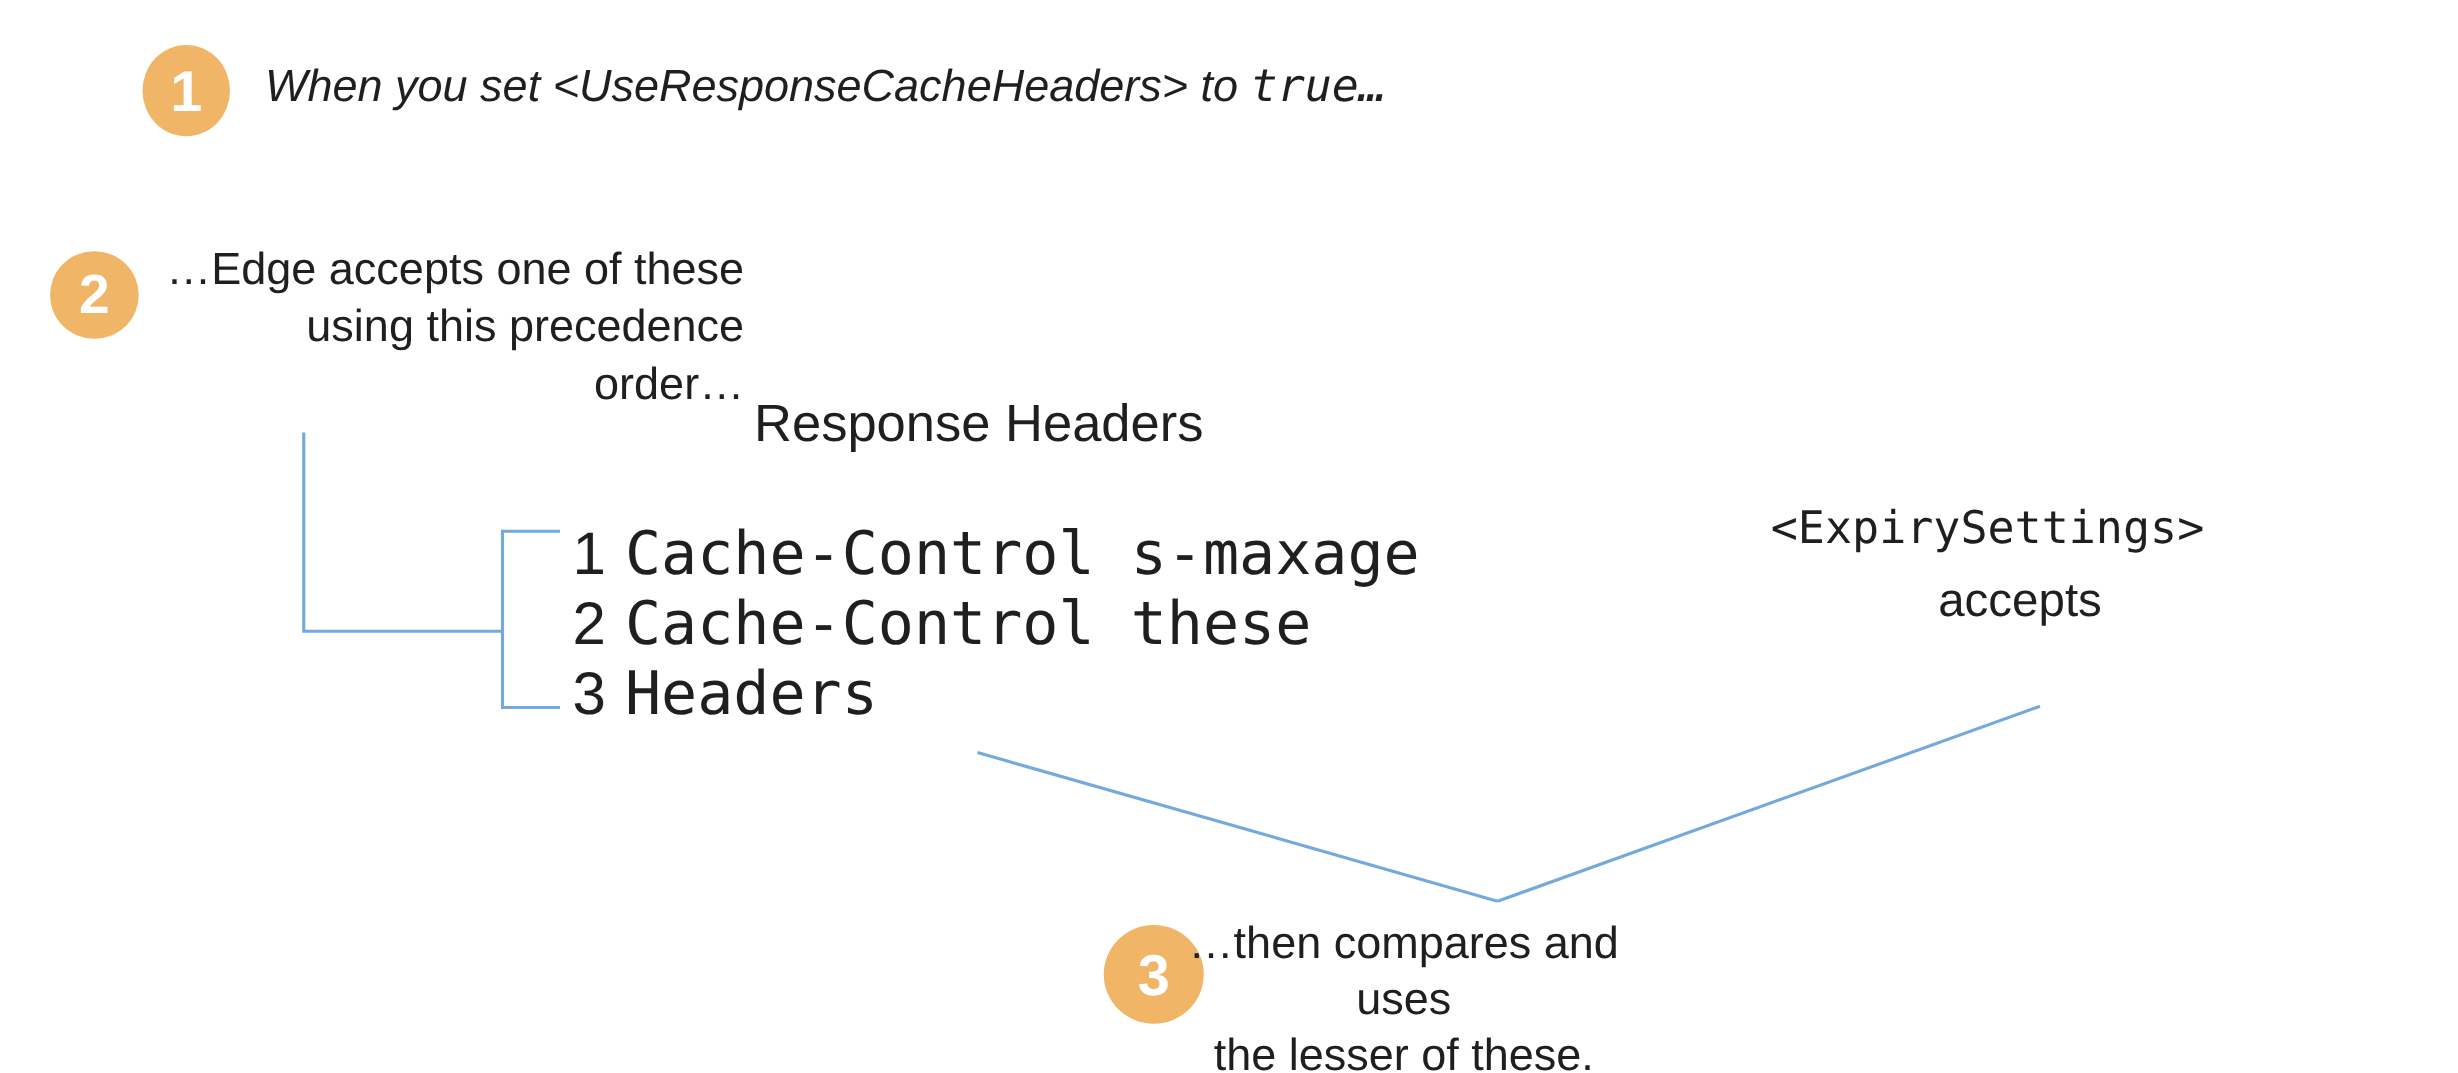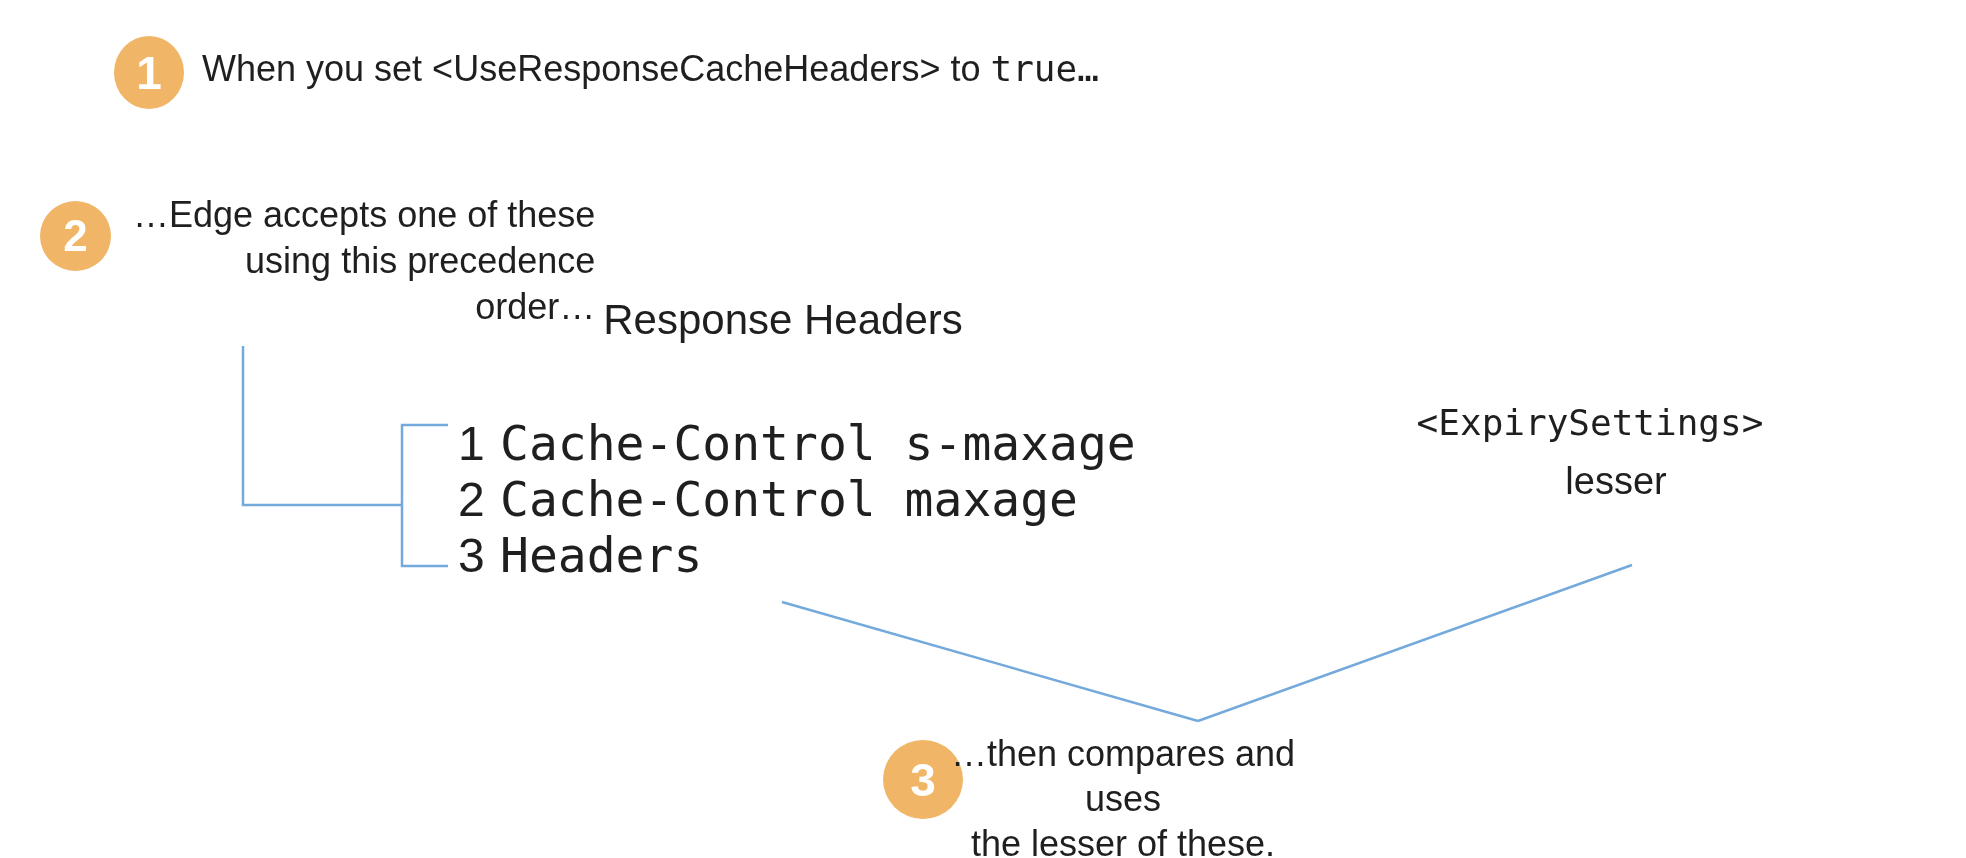--- a/index.html
+++ b/index.html
@@ -28,34 +28,34 @@
     display: flex;
     align-items: center;
     justify-content: center;
     font-weight: 700;
   }
   .circle-1 { left: 114px; top: 36px;  width: 70px; height: 73px; font-size: 46px; }
   .circle-2 { left: 40px;  top: 201px; width: 71px; height: 70px; font-size: 44px; }
   .circle-3 { left: 883px; top: 740px; width: 80px; height: 79px; font-size: 46px; }
 
   .step-text { font-size: 36px; line-height: 44px; white-space: pre-line; }
-  .step1 { left: 202px; top: 47px; }
+  .step1 { left: 212px; top: 47px; font-style: italic; }
   .step2 { left: 133px; top: 192px; line-height: 46px; text-align: right; }
   .step3 { left: 943px; top: 731px; width: 360px; text-align: center; line-height: 45px; }
 
   .mono { font-family: "DejaVu Sans Mono", monospace; }
   .code-inline { font-size: 36px; }
 
   .col-heading {
     position: absolute;
     font-size: 42px;
     line-height: 48px;
     text-align: center;
   }
-  .rh-heading { left: 553px; top: 296px; width: 460px; }
+  .rh-heading { left: 553px; top: 315px; width: 460px; }
   .pc-heading { left: 1380px; top: 308px; width: 420px; }
 
   .pc-code {
     position: absolute;
     left: 1380px; top: 402px; width: 420px;
     text-align: center;
     font-size: 36px;
   }
   .pc-sub {
     position: absolute;
@@ -112,28 +112,28 @@
   <div class="abs step-text step2">…Edge accepts one of these
 using this precedence
 order…</div>
 
   <div class="col-heading rh-heading">Response Headers</div>
 
   <div class="rh-item rh-item-1">
     <span class="num">1</span><span class="mono">Cache-Control s-maxage</span>
   </div>
   <div class="rh-item rh-item-2">
-    <span class="num">2</span><span class="mono">Cache-Control maxage</span>
+    <span class="num">2</span><span class="mono">Cache-Control these</span>
   </div>
   <div class="rh-item rh-item-3">
     <span class="num">3</span><span class="mono">Headers</span>
   </div>
 
   <div class="pc-code mono">&lt;ExpirySettings&gt;</div>
-  <div class="pc-sub">lesser</div>
+  <div class="pc-sub">accepts</div>
 
   <div class="circle circle-3">
     <span>3</span>
   </div>
   <div class="abs step-text step3">…then compares and uses
 the lesser of these.</div>
 
 </div>
 
 </body></html>

